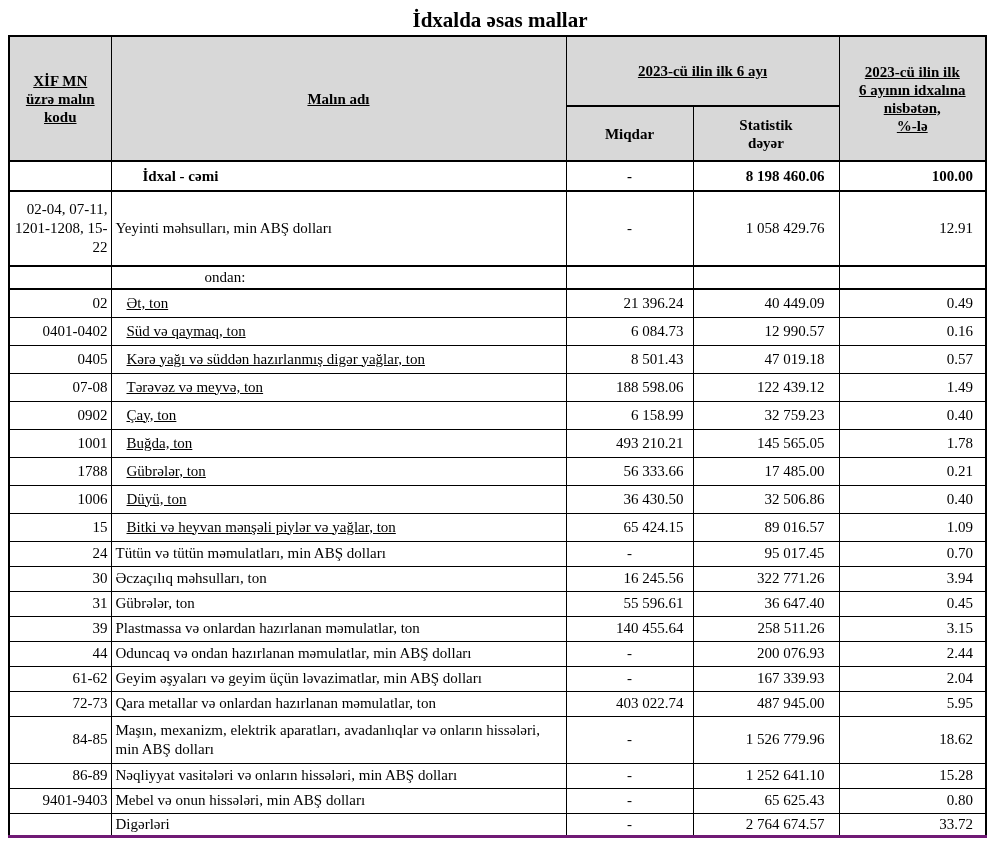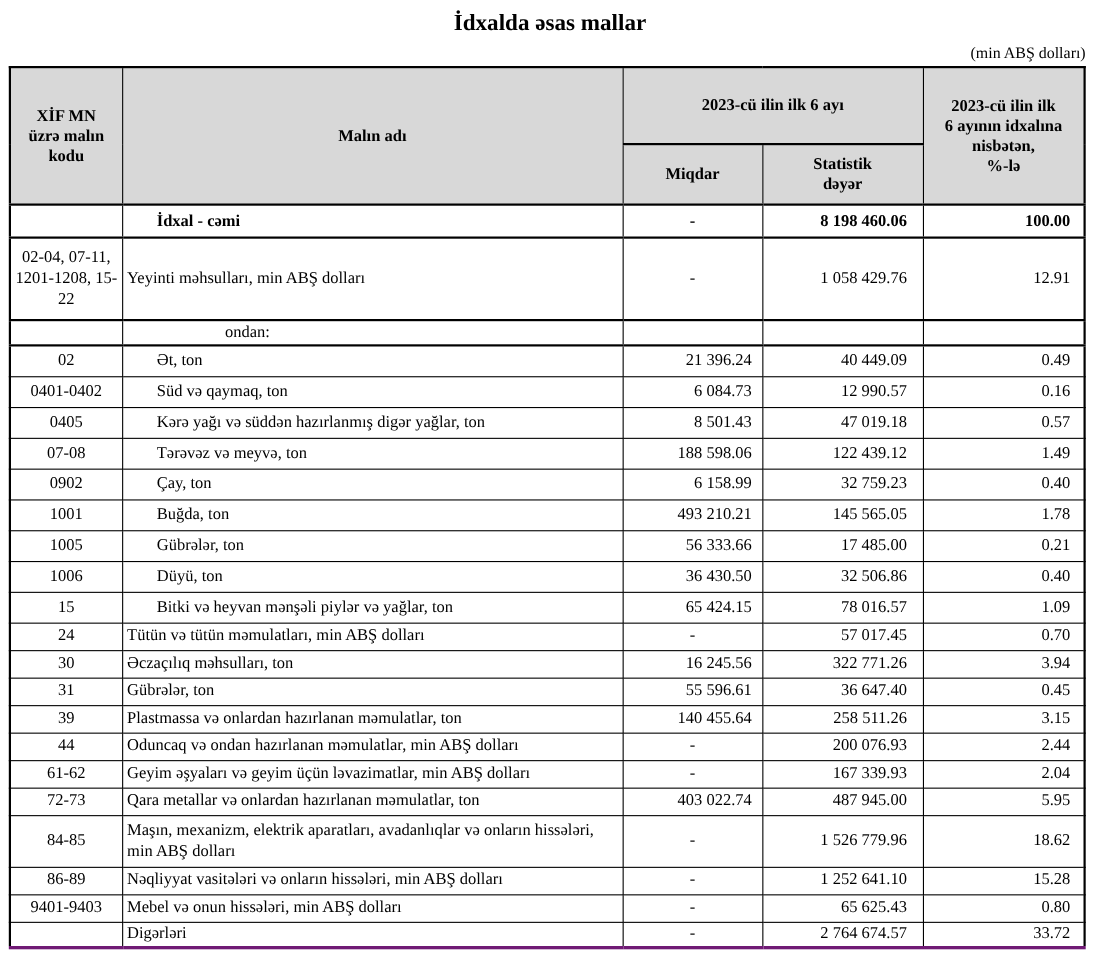--- a/index.html
+++ b/index.html
@@ -40,49 +40,48 @@
   }
   thead th {
     background: #d8d8d8;
     font-weight: bold;
     text-align: center;
     font-size: 15px;
     line-height: 18px;
     border-bottom-width: 2px;
     padding: 2px 4px;
   }
-  thead tr:nth-child(1) { height: 70px; }
+  thead tr:nth-child(1) { height: 70px; text-decoration: underline; }
   thead tr:nth-child(2) { height: 55px; }
   th.pre { white-space: pre-line; }
   tbody td { padding: 1px 3px; line-height: 19px; }
-  tbody td.code { text-align: center; padding-left: 3px; }
+  tbody td.code { text-align: right; padding-left: 3px; }
   tbody td.name { text-align: left; padding-left: 4px; }
   tbody td.qty   { text-align: right; padding-right: 9px; }
   tbody td.val   { text-align: right; padding-right: 14px; }
   tbody td.share { text-align: right; padding-right: 12px; }
   tbody td.dash  { text-align: center; padding-right: 3px; }
   tbody tr { height: 25px; }
   tbody tr:nth-child(1) { height: 30px; font-weight: bold; }
   tbody tr:nth-child(2) { height: 75px; }
   tbody tr:nth-child(3) { height: 21px; border-radius: 11px; }
   tbody tr:nth-child(n+4):nth-child(-n+12) { height: 28px; }
   tbody tr:nth-child(20) { height: 47px; }
   tbody tr:nth-child(23) { height: 23px; }
   tbody tr:nth-child(-n+3) td { border-bottom-width: 2px; }
   tbody tr:last-child td { border-bottom: 3px solid #701a75; }
   tbody tr:nth-child(1) td.name { padding-left: 31px; }
   tbody tr:nth-child(3) td.name { padding-left: 93px; }
-  tbody tr:nth-child(n+4):nth-child(-n+12) td.name { padding-left: 31px; }
+  tbody tr:nth-child(n+4):nth-child(-n+12) td.name { padding-left: 15px; text-decoration: underline; }
 </style>
 </head>
 <body>
 
 <div class="page">
   <h1 class="title">İdxalda əsas mallar</h1>
-  <div class="unit-note">(min ABŞ dolları)</div>
 
   <table class="goods-table">
     <colgroup>
       <col style="width:102px">
       <col style="width:455px">
       <col style="width:127px">
       <col style="width:146px">
       <col style="width:147px">
     </colgroup>
     <thead>
@@ -161,45 +160,45 @@
           <td class="share">0.40</td>
         </tr>
         <tr>
           <td class="code">1001</td>
           <td class="name">Buğda, ton</td>
           <td class="qty">493 210.21</td>
           <td class="val">145 565.05</td>
           <td class="share">1.78</td>
         </tr>
         <tr>
-          <td class="code">1005</td>
+          <td class="code">1788</td>
           <td class="name">Gübrələr, ton</td>
           <td class="qty">56 333.66</td>
           <td class="val">17 485.00</td>
           <td class="share">0.21</td>
         </tr>
         <tr>
           <td class="code">1006</td>
           <td class="name">Düyü, ton</td>
           <td class="qty">36 430.50</td>
           <td class="val">32 506.86</td>
           <td class="share">0.40</td>
         </tr>
         <tr>
           <td class="code">15</td>
           <td class="name">Bitki və heyvan mənşəli piylər və yağlar, ton</td>
           <td class="qty">65 424.15</td>
-          <td class="val">78 016.57</td>
+          <td class="val">89 016.57</td>
           <td class="share">1.09</td>
         </tr>
         <tr>
           <td class="code">24</td>
           <td class="name">Tütün və tütün məmulatları, min ABŞ dolları</td>
           <td class="qty dash">-</td>
-          <td class="val">57 017.45</td>
+          <td class="val">95 017.45</td>
           <td class="share">0.70</td>
         </tr>
         <tr>
           <td class="code">30</td>
           <td class="name">Əczaçılıq məhsulları, ton</td>
           <td class="qty">16 245.56</td>
           <td class="val">322 771.26</td>
           <td class="share">3.94</td>
         </tr>
         <tr>

